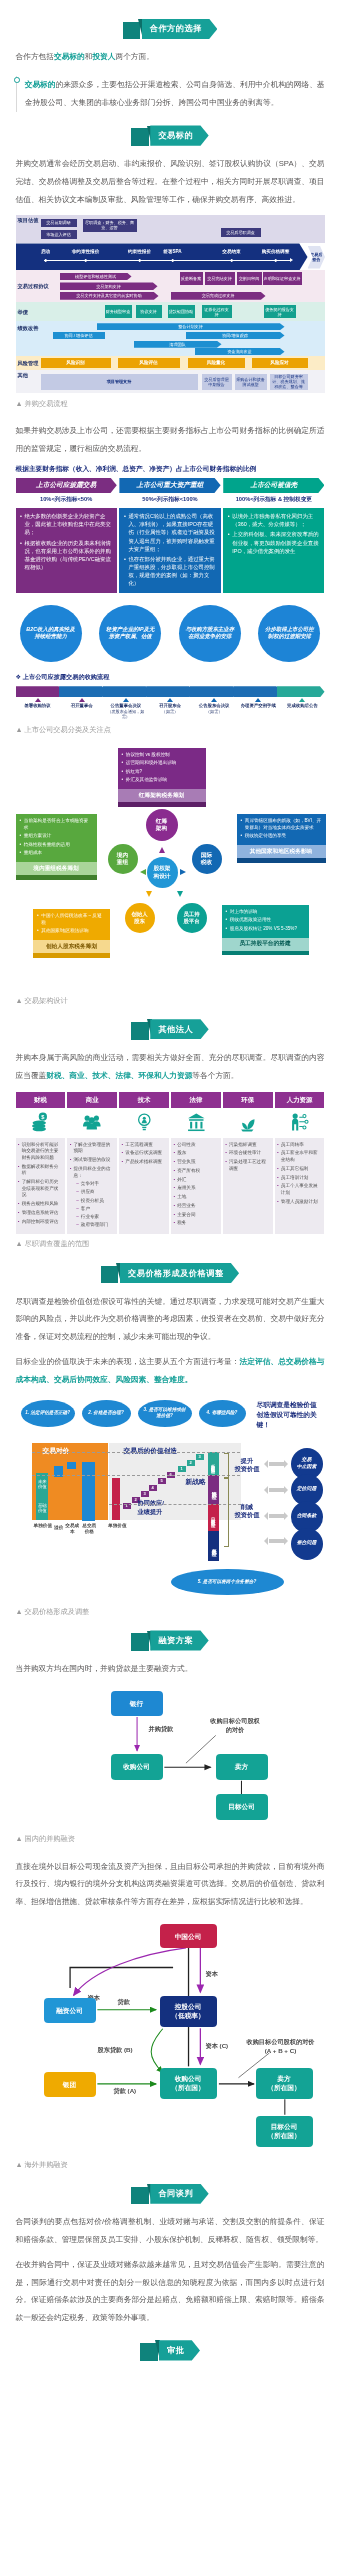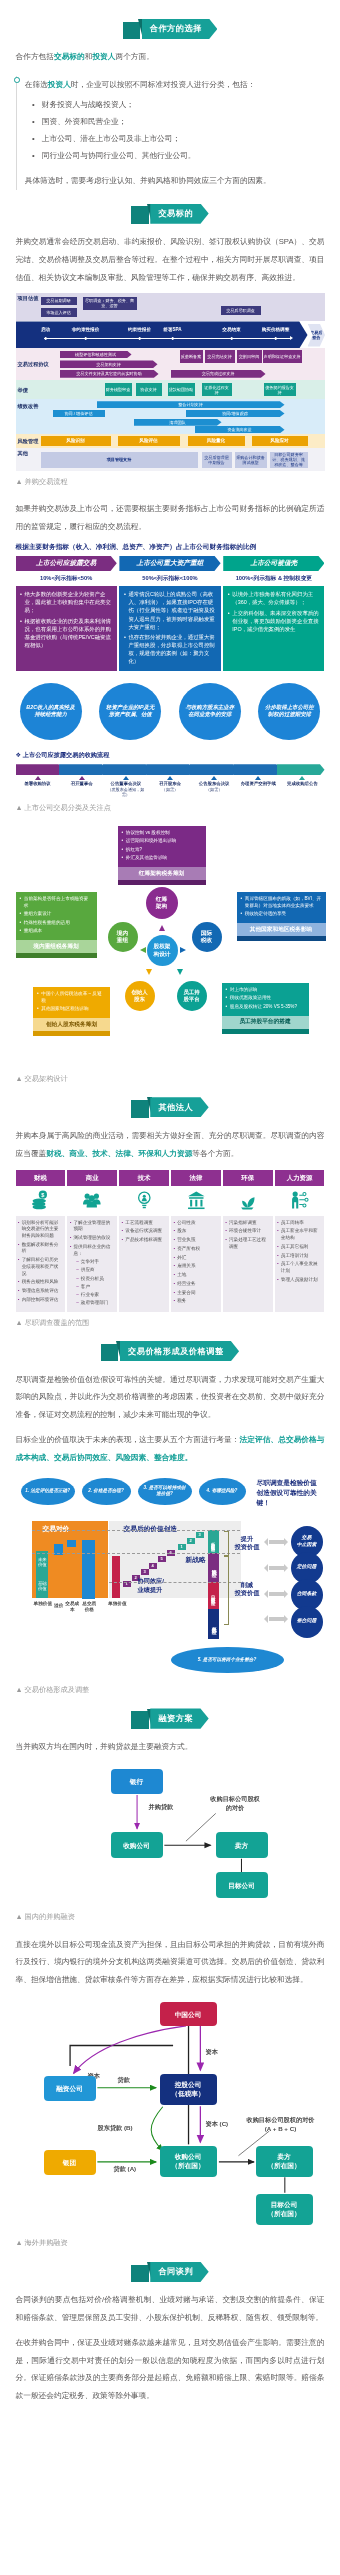--- a/index.html
+++ b/index.html
@@ -82,28 +82,21 @@
 
   <div class="rb">
     <div class="rb-in">
         <div class="rb-block"></div>
         <div class="rb-fold"></div>
         <div class="rb-arrow">合作方的选择</div>
       </div>
   </div>
   <div class="p"><span>合作方包括</span><span class="k">交易标的</span><span>和</span><span class="k">投资人</span><span>两个方面。</span></div>
   <div class="quote">
-    <div class="p" style="margin:2.1px 0;"><span>在筛选</span><span class="k">投资人</span><span>时，企业可以按照不同标准对投资人进行分类，包括：</span></div>
-    <div class="dot-list">
-      <div class="dot-item">财务投资人与战略投资人；</div>
-      <div class="dot-item">国资、外资和民营企业；</div>
-      <div class="dot-item">上市公司、潜在上市公司及非上市公司；</div>
-      <div class="dot-item">同行业公司与协同行业公司、其他行业公司。</div>
-    </div>
-    <div class="p" style="margin:7.2px 0 2.1px 0;">具体筛选时，需要考虑行业认知、并购风格和协同效应三个方面的因素。</div>
+    <div class="p" style="margin:2.1px 0;"><span class="k">交易标的</span><span>的来源众多，主要包括公开渠道检索、公司自身筛选、利用中介机构的网络、基金持股公司、大集团的非核心业务部门分拆、跨国公司中国业务的剥离等。</span></div>
   </div>
 
   <div class="rb">
     <div class="rb-in">
         <div class="rb-block"></div>
         <div class="rb-fold"></div>
         <div class="rb-arrow">交易标的</div>
       </div>
   </div>
   <div class="p">并购交易通常会经历交易启动、非约束报价、风险识别、签订股权认购协议（SPA）、交易完结、交易价格调整及交易后整合等过程。在整个过程中，相关方同时开展尽职调查、项目估值、相关协议文本编制及审批、风险管理等工作，确保并购交易有序、高效推进。</div>
@@ -627,15 +620,22 @@
   <div class="rb">
     <div class="rb-in">
         <div class="rb-block"></div>
         <div class="rb-fold"></div>
         <div class="rb-arrow">合同谈判</div>
       </div>
   </div>
   <div class="p">合同谈判的要点包括对价/价格调整机制、业绩对赌与承诺、交割及交割的前提条件、保证和赔偿条款、管理层保留及员工安排、小股东保护机制、反稀释权、随售权、领受限制等。</div>
   <div class="p">在收并购合同中，保证及业绩对赌条款越来越常见，且对交易估值会产生影响。需要注意的是，国际通行交易中对责任的划分一般以信息的知晓程度为依据，而国内多以时点进行划分。保证赔偿条款涉及的主要商务部分是起赔点、免赔额和赔偿上限、索赔时限等。赔偿条款一般还会约定税务、政策等除外事项。</div>
 
+  <div class="rb">
+    <div class="rb-in">
+        <div class="rb-block"></div>
+        <div class="rb-fold"></div>
+        <div class="rb-arrow">审批</div>
+      </div>
+  </div>
 
 </div>
 
 
 </body></html>

